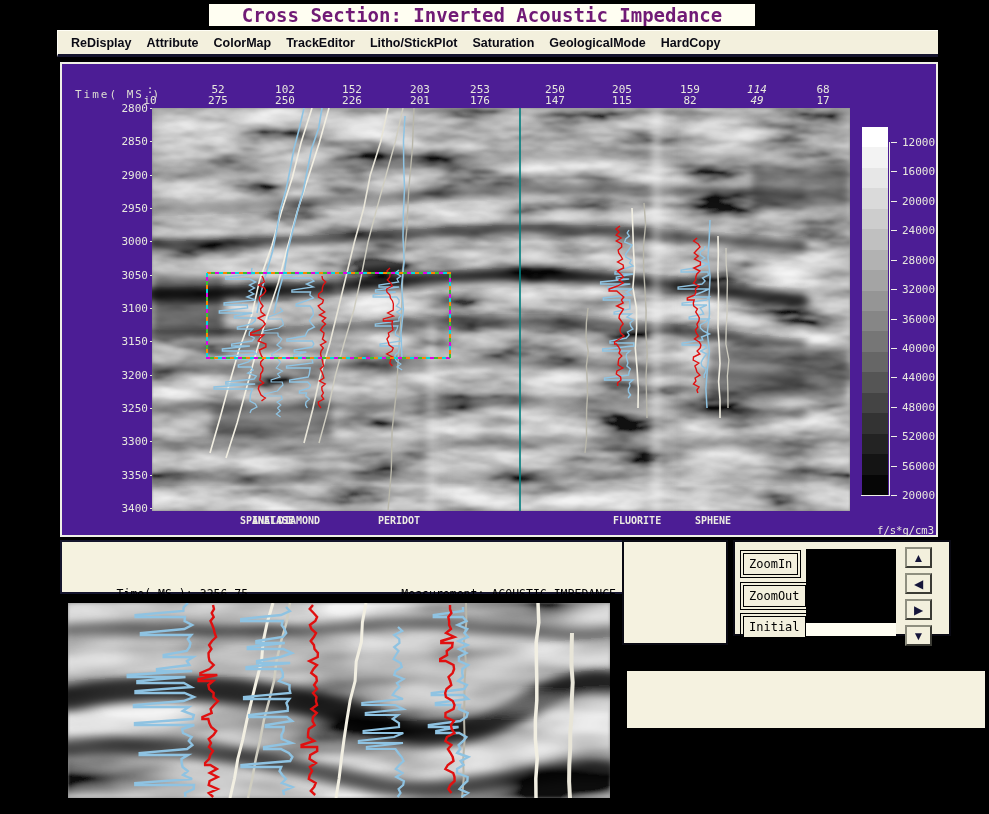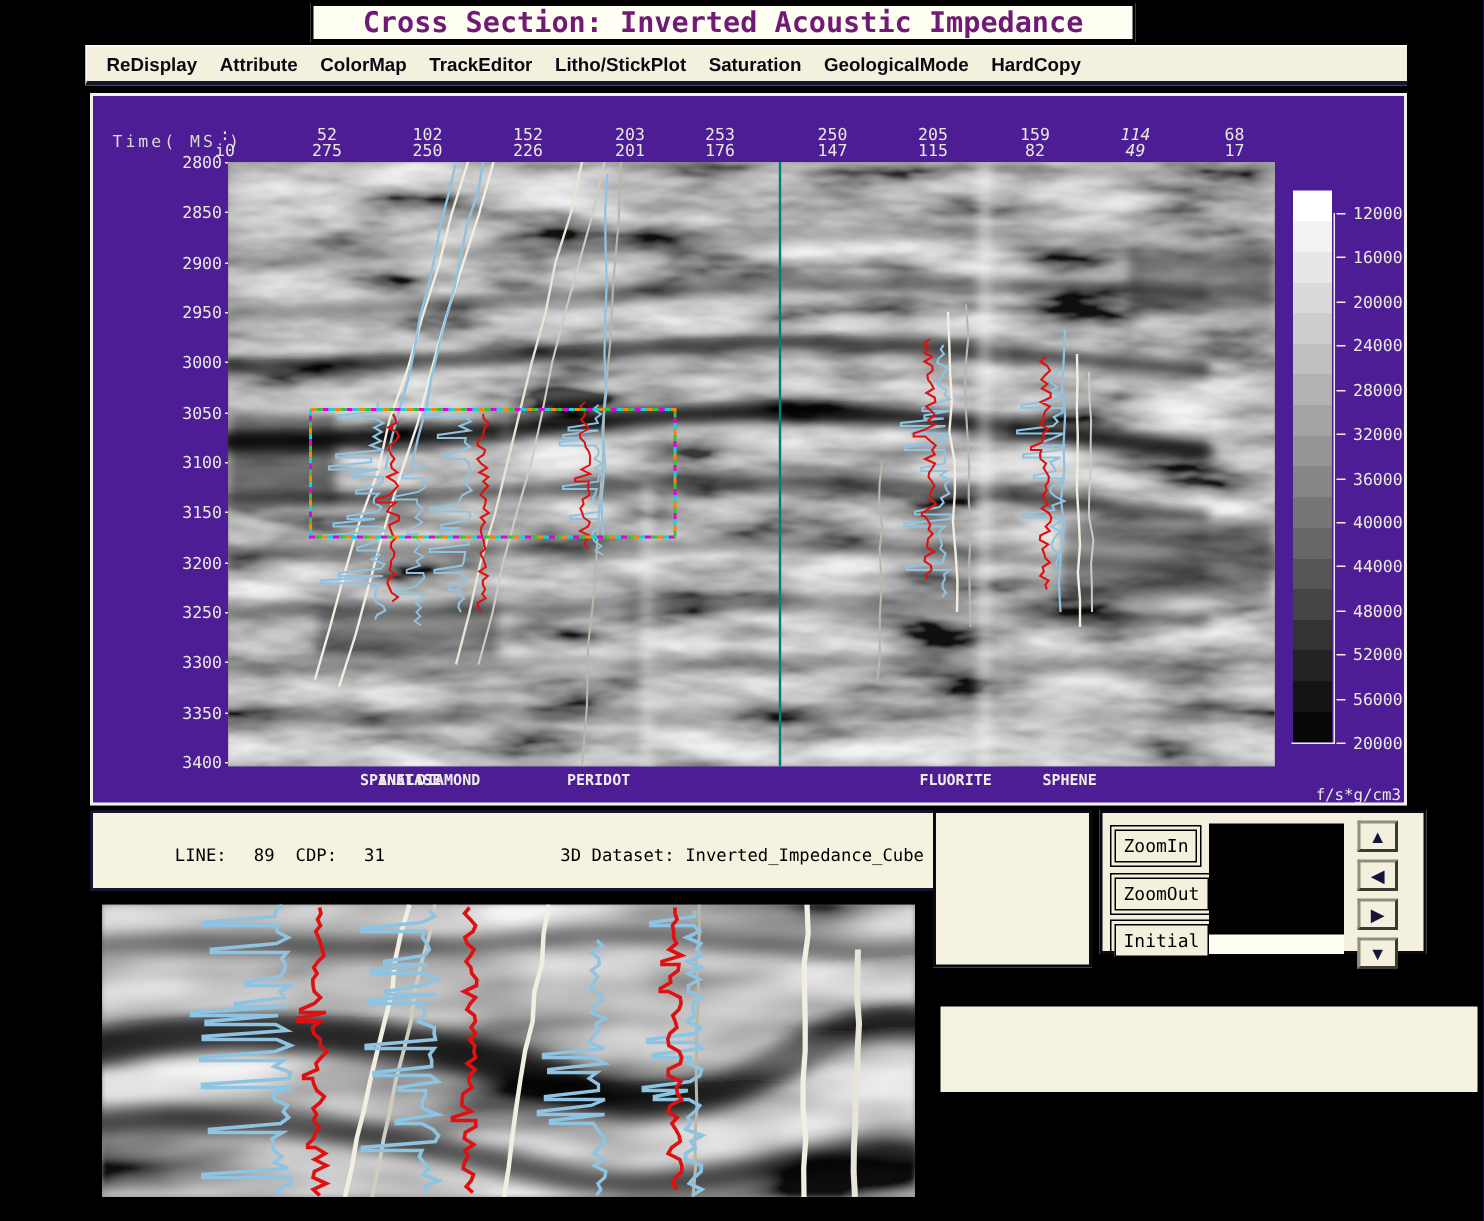--- a/index.html
+++ b/index.html
@@ -271,26 +271,26 @@
       <div class="well-label" style="left: 178px;">SPINEL</div>
       <div class="well-label" style="left: 190px;">ANATASE</div>
       <div class="well-label" style="left: 216px;">DIAMOND</div>
       <div class="well-label" style="left: 316px;">PERIDOT</div>
       <div class="well-label" style="left: 551px;">FLUORITE</div>
       <div class="well-label" style="left: 633px;">SPHENE</div>
     </div>
 </div>
 
 <div id="status-panel">
-  <div class="sp-row" id="sp-row1">
+  <div class="sp-row" id="sp-row2">
     <span class="sp-left">
-      <span>LINE:</span><span class="sp-gap-sm">89</span><span class="sp-gap-md">CDP:</span><span class="sp-gap-sm">31</span>
+      <span>Time( MS ):</span><span class="sp-gap-xs">3256.75</span>
     </span>
     <span class="sp-right">
-      <span>3D Dataset:</span><span class="sp-gap-xs">Inverted_Impedance_Cube</span>
+      <span>Measurement:</span><span class="sp-gap-xs">ACOUSTIC_IMPEDANCE</span>
     </span>
   </div>
 </div>
 
 <div id="side-panel"></div>
 
 <div id="controls-panel">
   <div class="ctl-btn" id="zoom-in-btn">ZoomIn</div>
   <div class="ctl-btn" id="zoom-out-btn">ZoomOut</div>
   <div class="ctl-btn" id="initial-btn">Initial</div>

